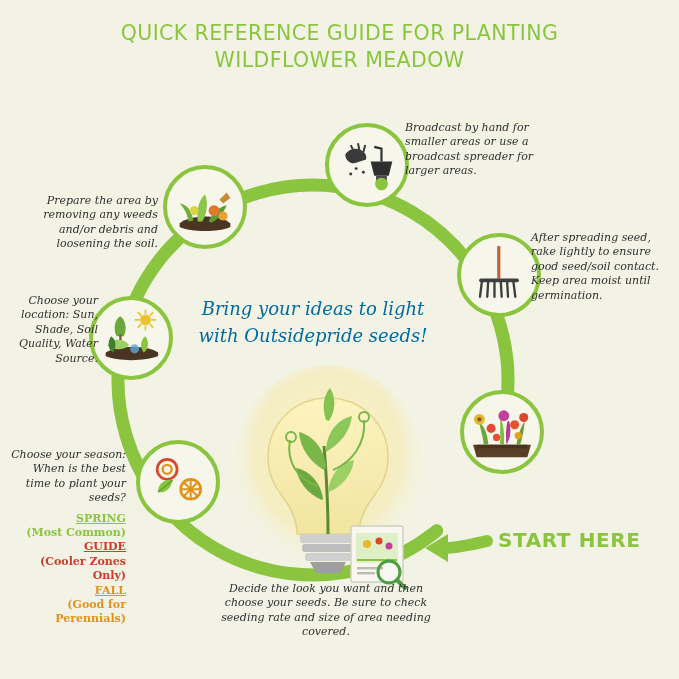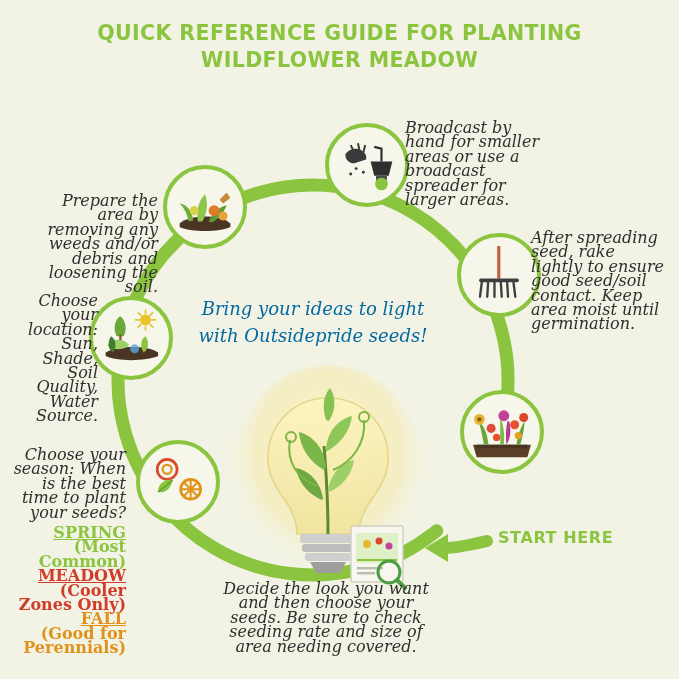--- a/index.html
+++ b/index.html
@@ -21,21 +21,21 @@
     height: 679px;
   }
   
   .title {
     position: absolute;
     left: 0;
     top: 20px;
     width: 679px;
     text-align: center;
     color: #8bc53f;
-    font-weight: bold;
+    font-weight: normal;
     font-size: 20.5px;
     letter-spacing: 0.4px;
     line-height: 27px;
     font-family: "DejaVu Sans", sans-serif;
   }
   .title .l2 { display: block; }
 
   
   .slogan {
     position: absolute;
@@ -68,21 +68,21 @@
     position: absolute;
     left: 0; top: 0;
     width: 100%;
     height: 100%;
   }
 
   
   .cap {
     position: absolute;
     color: #2f2f2f;
-    font-size: 16px;
+    font-size: 11px;
     line-height: 14.4px;
     font-family: "DejaVu Serif", serif;
     font-style: italic;
   }
   .cap.right { text-align: left; }
   .cap.left  { text-align: right; }
   .cap.center{ text-align: center; }
 
   
   .season-line { font-weight: bold; font-style: normal; text-decoration: underline; }
@@ -92,21 +92,21 @@
   .s-summer-sub { color: #d23b2a; font-weight: bold; font-style: normal; }
   .s-fall { color: #e0921c; }
   .s-fall-sub { color: #e0921c; font-weight: bold; font-style: normal; }
 
   
   .start-here {
     position: absolute;
     left: 498px;
     top: 528px;
     color: #8bc53f;
-    font-size: 16px;
+    font-size: 20px;
     font-weight: bold;
     letter-spacing: 0.6px;
     font-family: "DejaVu Sans", sans-serif;
   }
 </style>
 </head>
 <body>
 
 <div class="stage">
 
@@ -242,21 +242,21 @@
       <path d="M20,53 L36,40" stroke="#5f9c34" stroke-width="1.6"></path>
       <circle cx="56" cy="50" r="11" fill="none" stroke="#e0921c" stroke-width="3"></circle>
       <path d="M56,39 L56,61 M45,50 L67,50 M48,42 L64,58 M64,42 L48,58" stroke="#e0921c" stroke-width="2.2"></path>
     </svg>
   </div>
   <div class="cap left" style="left:8px; top:448px; width:118px;">
     <span>Choose your season: When is the best time to plant your seeds?</span>
     <div style="height:6px;"></div>
     <div class="season-line s-spring">SPRING</div>
     <div class="s-spring-sub">(Most Common)</div>
-    <div class="season-line s-summer">MEADOW</div>
+    <div class="season-line s-summer">GUIDE</div>
     <div class="s-summer-sub">(Cooler Zones Only)</div>
     <div class="season-line s-fall">FALL</div>
     <div class="s-fall-sub">(Good for Perennials)</div>
   </div>
 
   <div class="node" style="left:89px; top:296px; width:84px; height:84px;">
     <svg class="art" viewBox="0 0 84 84">
       <circle cx="58" cy="22" r="6" fill="#e8c32c"></circle>
       <path d="M58,11 L58,15 M58,29 L58,33 M47,22 L51,22 M65,22 L69,22 M50,14 L53,17 M63,27 L66,30 M66,14 L63,17 M53,27 L50,30" stroke="#e8c32c" stroke-width="1.8" stroke-linecap="round"></path>
       <path d="M26,40 C22,32 24,22 30,18 C36,22 38,32 34,40 Z" fill="#6aa83a"></path>

